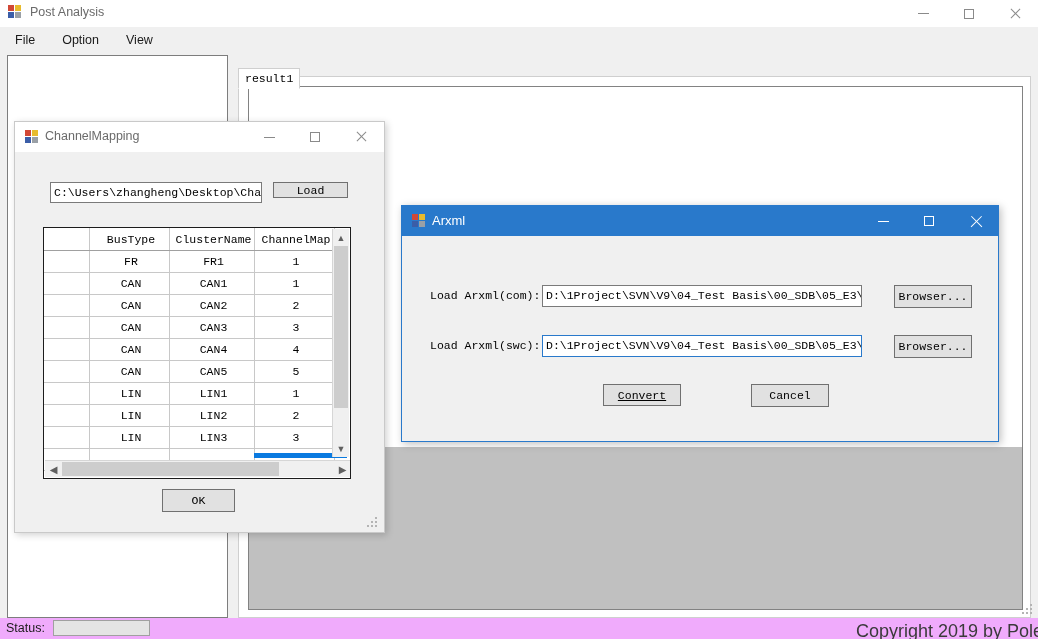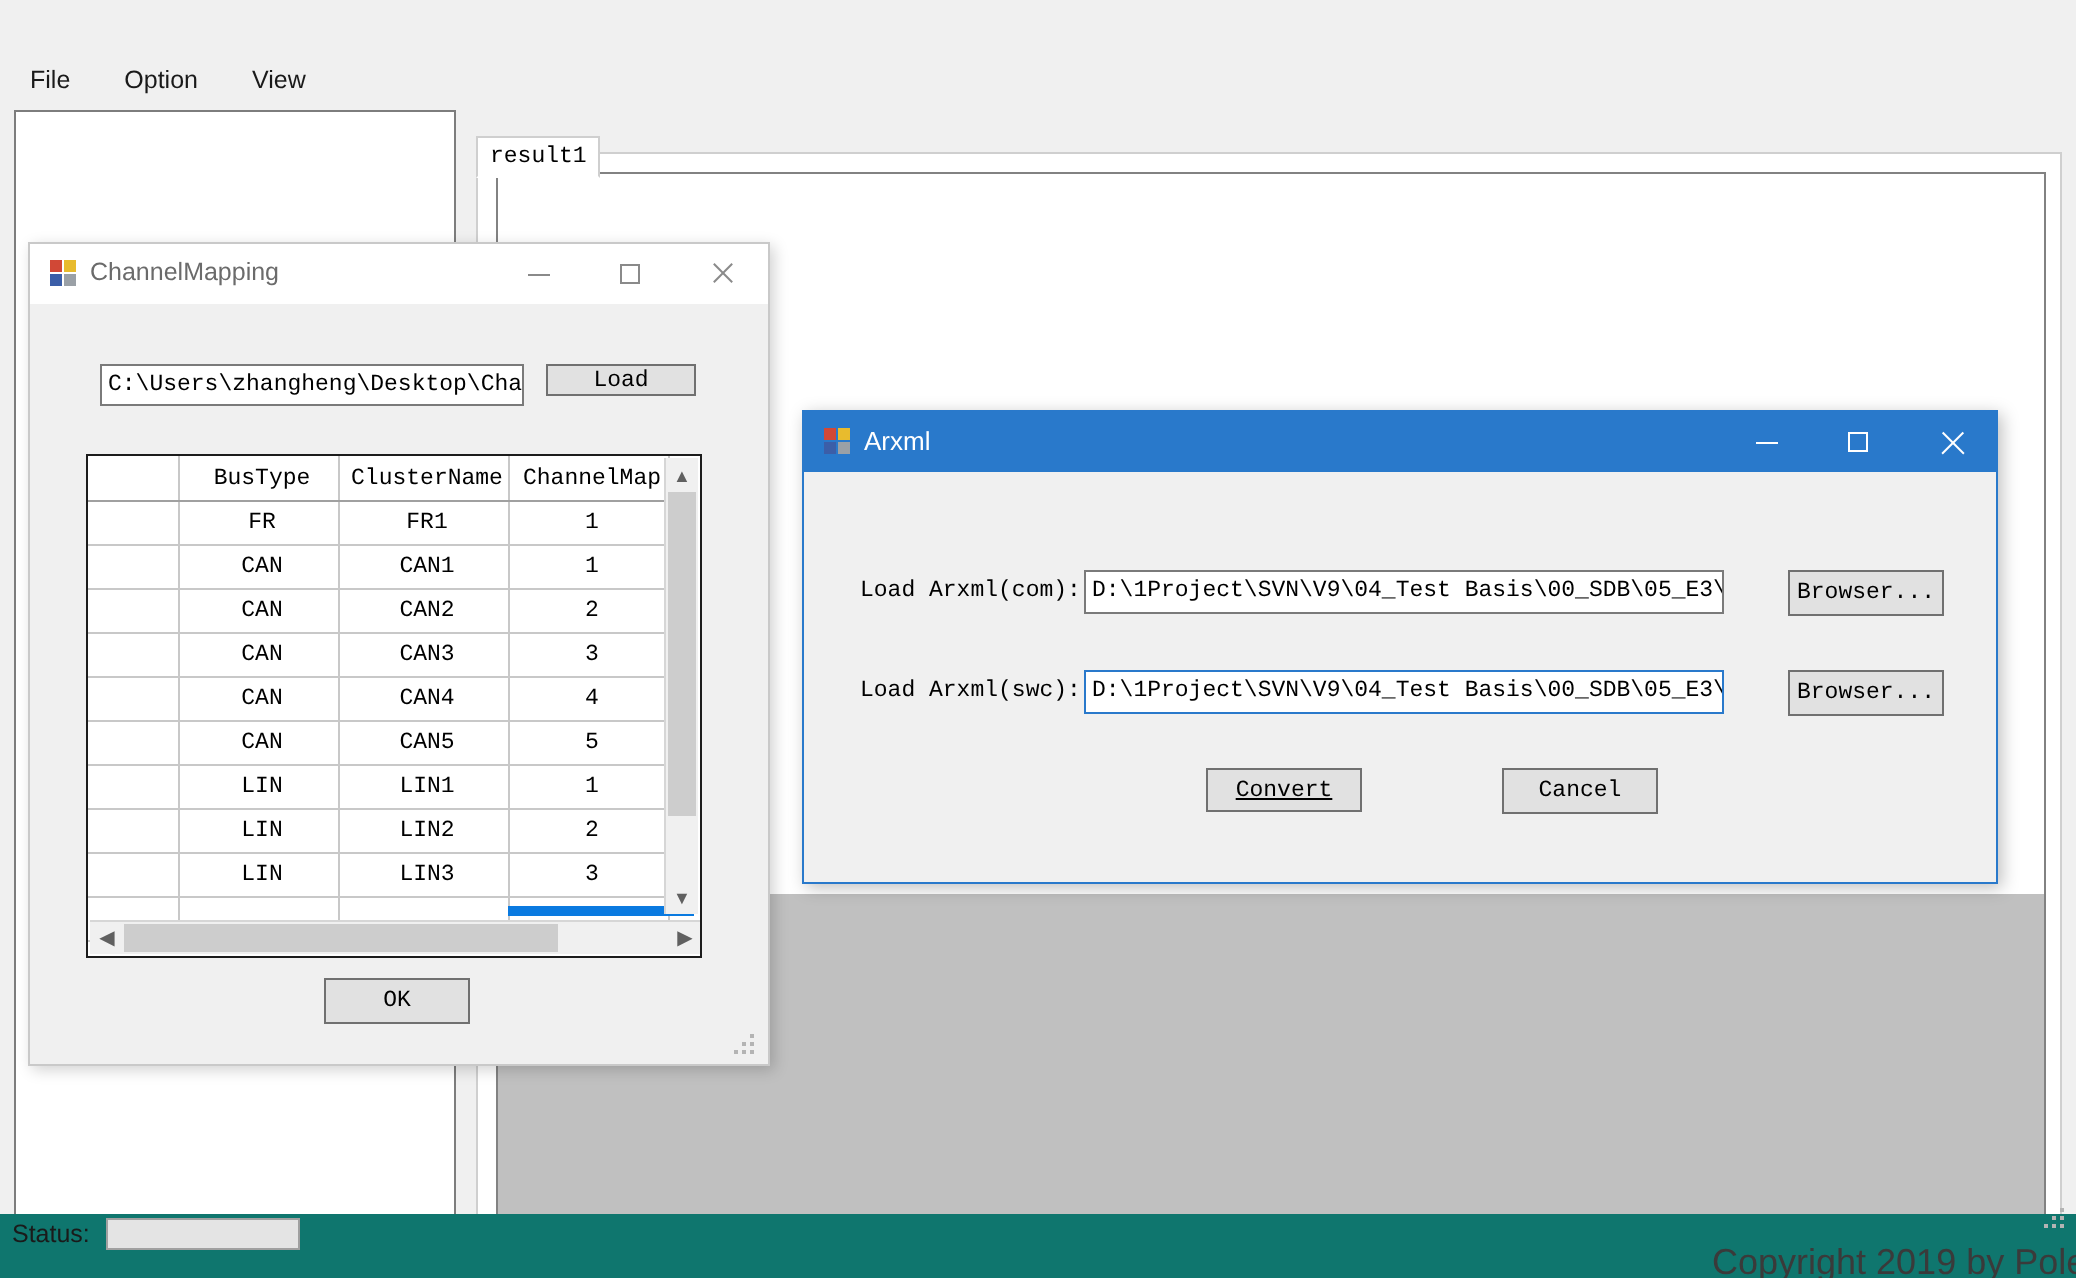--- a/index.html
+++ b/index.html
@@ -146,22 +146,22 @@
   #result-white-top {
     position: absolute;
     left: 249px; top: 87px;
     width: 773px; height: 360px;
     background: #ffffff;
   }
 
   #statusbar {
     position: absolute;
     left: 0; bottom: 0;
-    width: 1038px; height: 32px;
-    background: #0f766e;
+    width: 1038px; height: 21px;
+    background: #f0abfc;
   }
   #status-label {
     position: absolute;
     left: 6px; top: 3px;
     font-size: 12.5px;
     color: #1a1a1a;
   }
   #status-box {
     position: absolute;
     left: 53px; top: 2px;
@@ -422,20 +422,40 @@
   #ax-btn-com { position: absolute; left: 492px; top: 79px; width: 78px; height: 23px; }
   #ax-btn-swc { position: absolute; left: 492px; top: 129px; width: 78px; height: 23px; }
   #ax-convert { position: absolute; left: 201px; top: 178px; width: 78px; height: 22px; text-decoration: underline; }
   #ax-cancel  { position: absolute; left: 349px; top: 178px; width: 78px; height: 23px; }
 </style>
 </head>
 <body>
 
 <div id="main-window">
 
+  <div id="main-titlebar">
+    <div class="title-icon">
+      <div class="q ti-red"></div>
+        <div class="q ti-yellow"></div>
+      <div class="q ti-blue"></div>
+        <div class="q ti-grayq"></div>
+    </div>
+    <div id="main-title-text">Post Analysis</div>
+    <div class="win-btns">
+      <div class="win-btn">
+          <span class="glyph-min"></span>
+        </div>
+      <div class="win-btn">
+          <span class="glyph-max"></span>
+        </div>
+      <div class="win-btn">
+          <span class="glyph-close"></span>
+        </div>
+    </div>
+  </div>
 
   <div id="menubar">
     <div class="menu-item">File</div>
     <div class="menu-item">Option</div>
     <div class="menu-item">View</div>
   </div>
 
   <div id="left-panel"></div>
 
   <div id="result-tabs">

